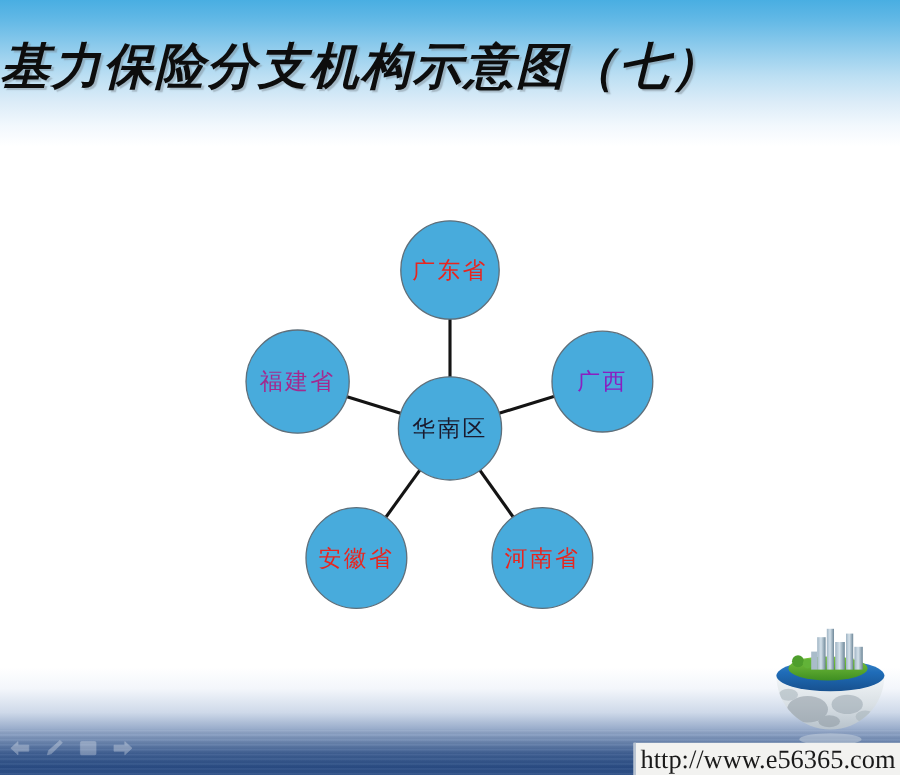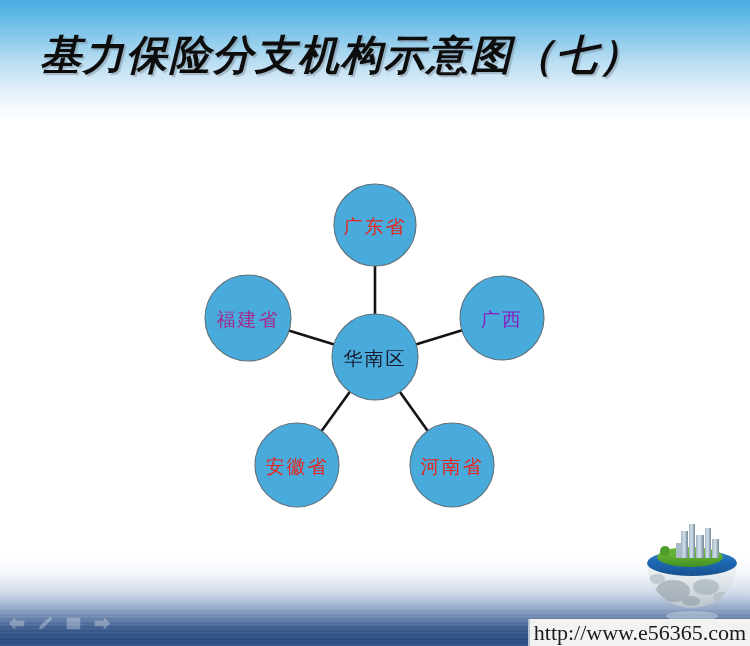--- a/index.html
+++ b/index.html
@@ -29,21 +29,21 @@
         #dcecf8 70%,
         #f2f8fd 86%,
         #ffffff 100%);
   }
 
   
   .title {
     position: absolute;
     left: 0; top: 28px;
     width: 642px;
-    text-align: right;
+    text-align: left;
     font-family: "Liberation Serif", "DejaVu Serif", serif;
     font-size: 41px;
     font-weight: bold;
     font-style: italic;
     letter-spacing: 2px;
     color: #0d0d0d;
     text-shadow: 2px 2px 1px rgba(120,130,140,0.45);
     white-space: nowrap;
   }
 

